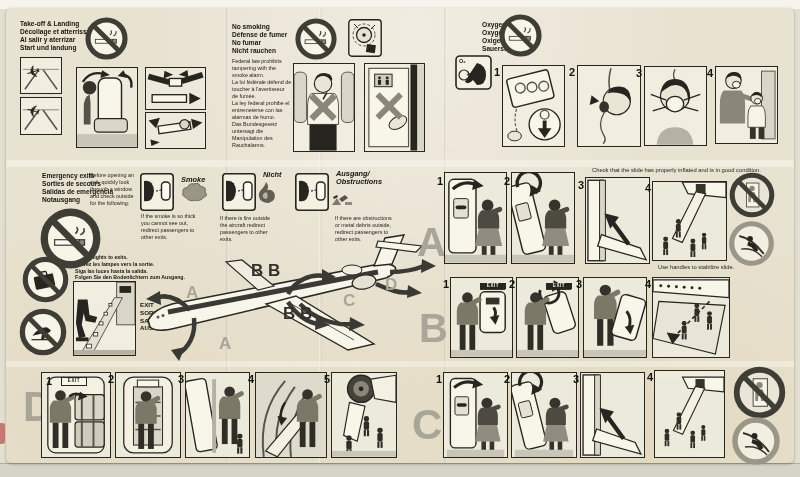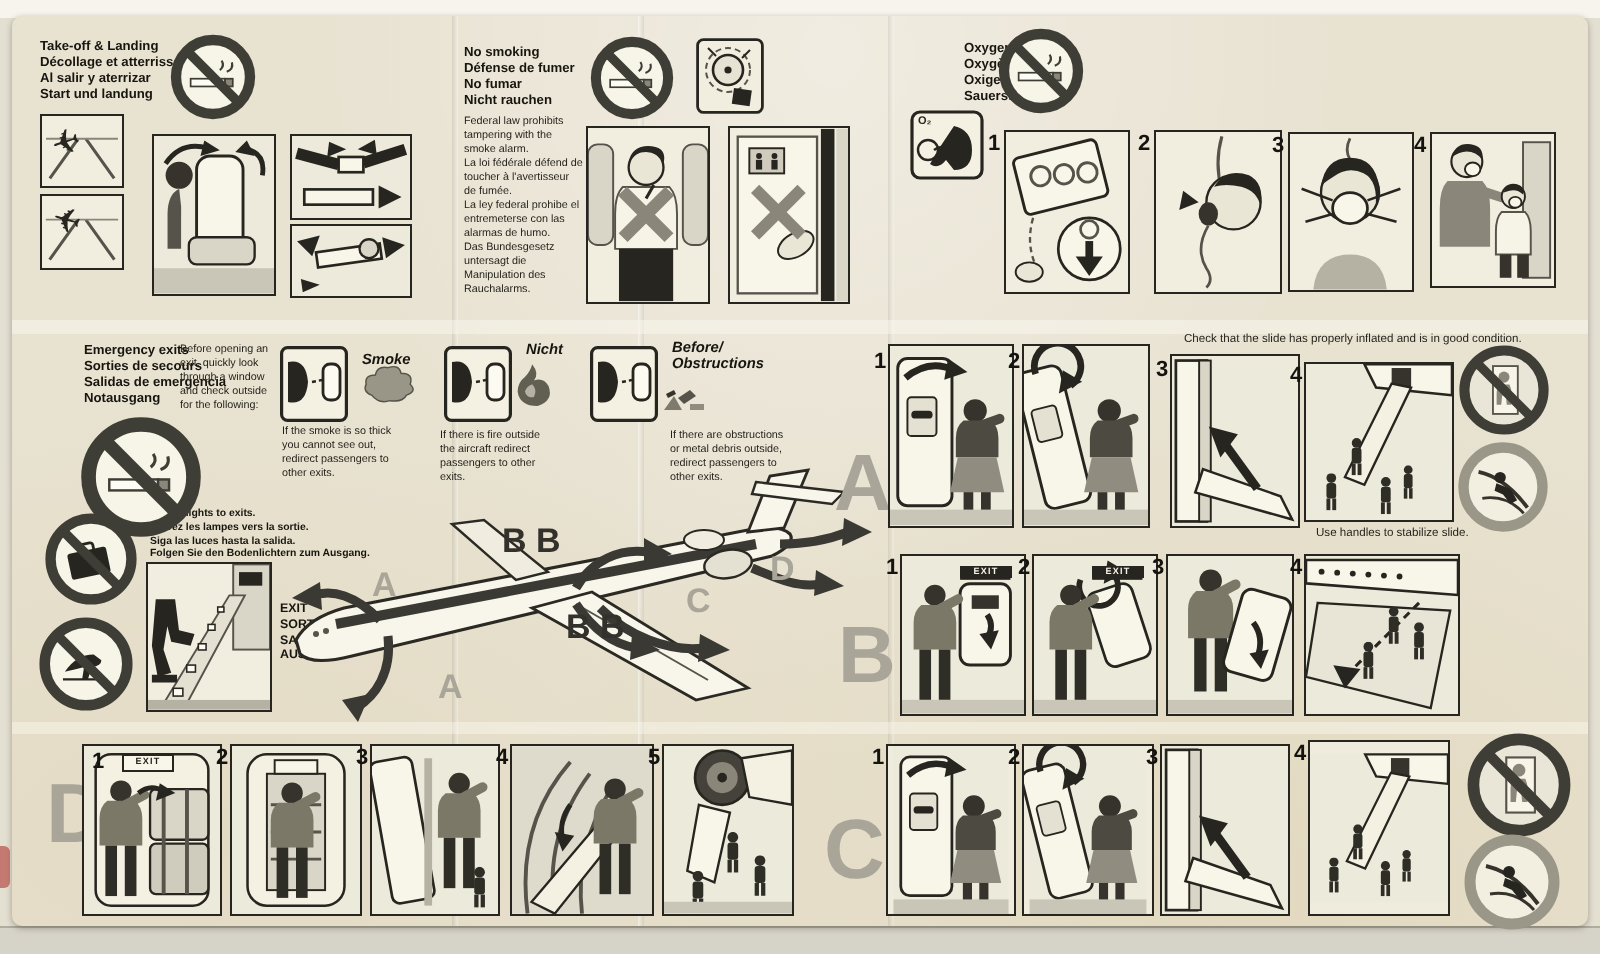--- a/index.html
+++ b/index.html
@@ -593,21 +593,21 @@
         <use href="#s-fire"></use>
       </svg>
     </div>
   <div class="abs cap" style="left:220px;top:215px;width:56px;">If there is fire outside the aircraft redirect passengers to other exits.</div>
 
   <div class="circ" style="left:295px;top:173px;width:34px;height:38px;">
       <svg>
         <use href="#s-eye"></use>
       </svg>
     </div>
-  <div class="abs hz" style="left:336px;top:170px;width:50px;">Before/
+  <div class="abs hz" style="left:336px;top:170px;width:50px;">Ausgang/
 Obstructions</div>
   <div class="circ" style="left:330px;top:193px;width:24px;height:16px;">
       <svg>
         <use href="#s-debris"></use>
       </svg>
     </div>
   <div class="abs cap" style="left:335px;top:215px;width:58px;">If there are obstructions or metal debris outside, redirect passengers to other exits.</div>
 
   <div class="circ" style="left:40px;top:208px;width:61px;height:61px;">
       <svg>

